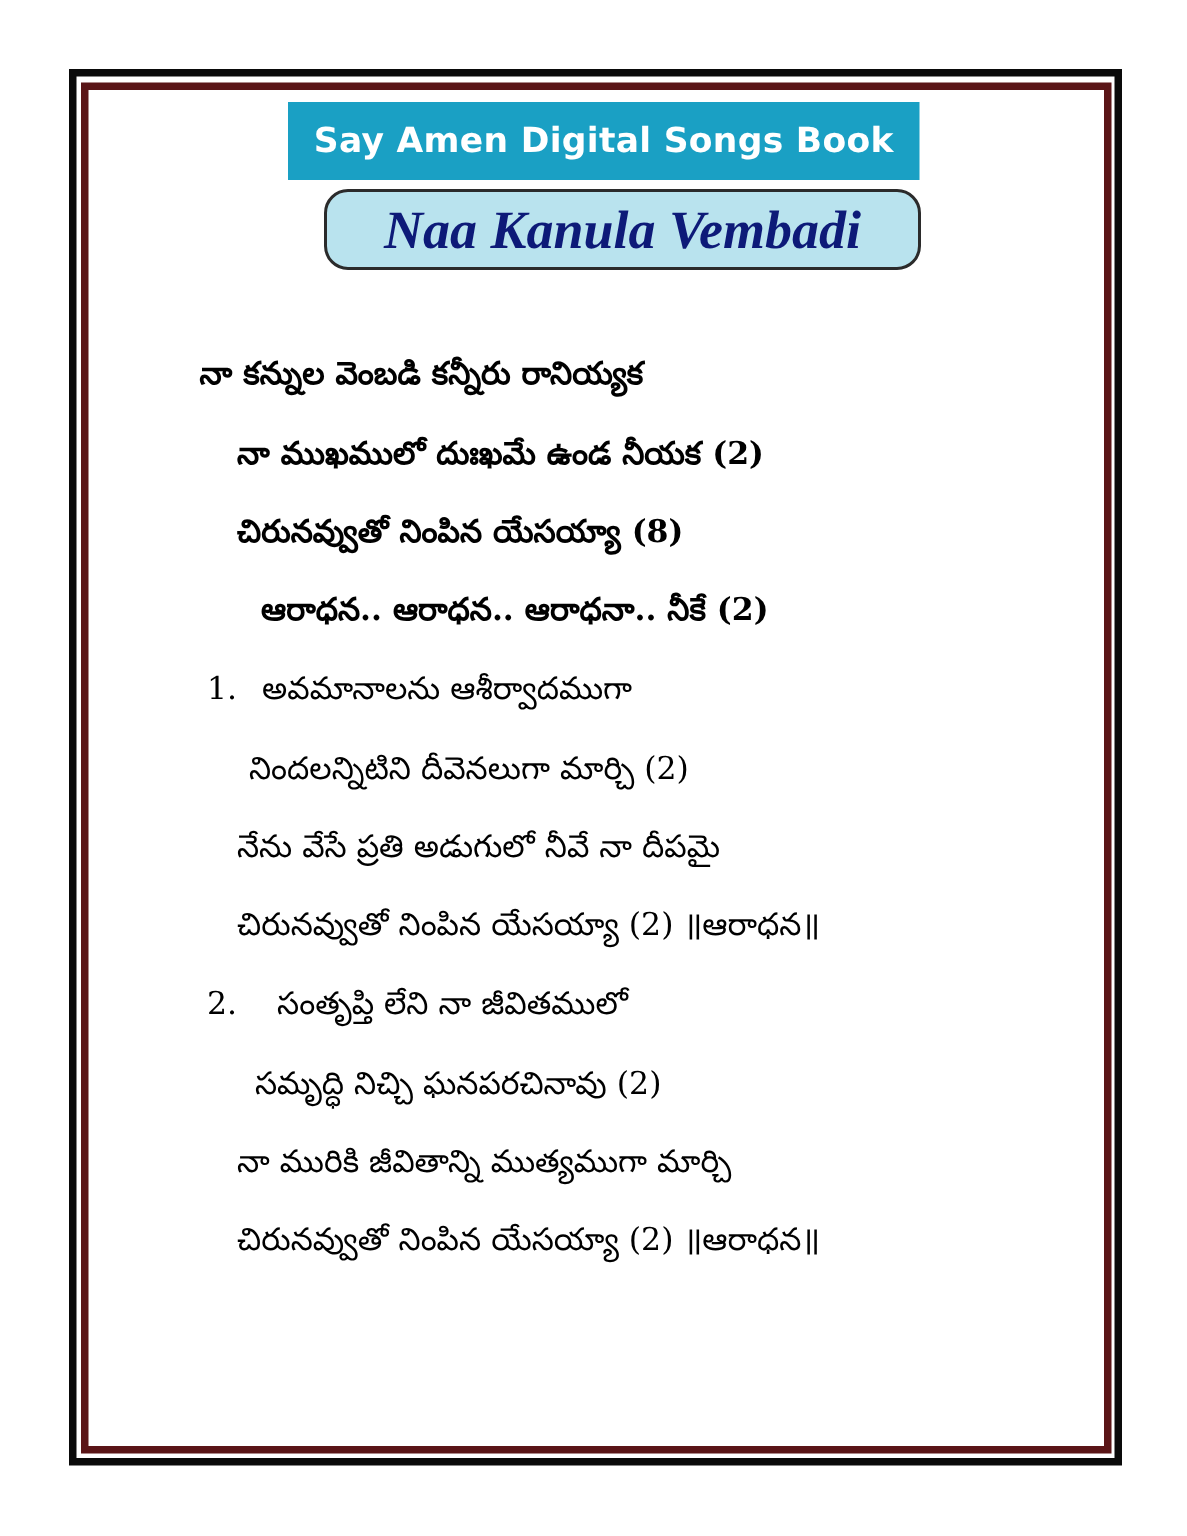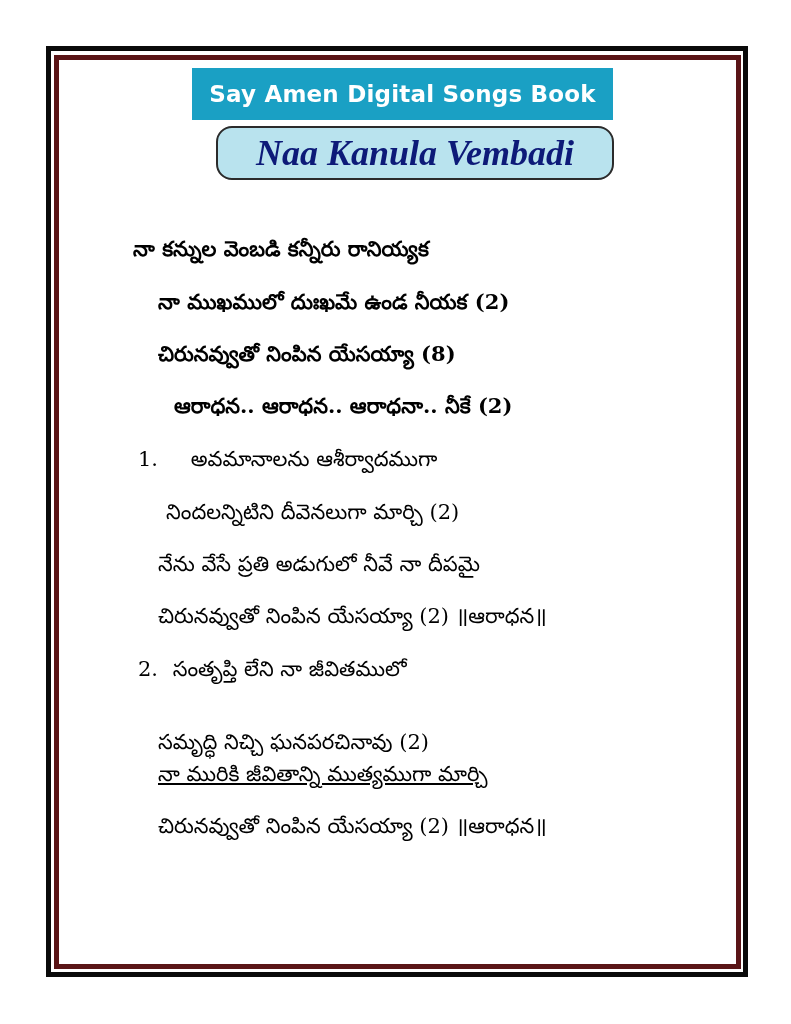--- a/index.html
+++ b/index.html
@@ -26,26 +26,26 @@
 <div class="title-pill">Naa Kanula Vembadi</div>
 
 <div class="lyrics">
   <div class="line bold" style="left:133px; top:234px;">నా కన్నుల వెంబడి కన్నీరు రానియ్యక</div>
   <div class="line bold" style="left:158px; top:287px;">నా ముఖములో దుఃఖమే ఉండ నీయక (2)</div>
   <div class="line bold" style="left:158px; top:339px;">చిరునవ్వుతో నింపిన యేసయ్యా (8)</div>
   <div class="line bold" style="left:158px; top:391px;margin-left:16px;">ఆరాధన.. ఆరాధన.. ఆరాధనా.. నీకే (2)</div>
 
   <div class="line" style="left:138px; top:444px;">
     <span class="num">1.</span>
-    <span style="margin-left:26px;">అవమానాలను ఆశీర్వాదముగా</span>
+    <span style="margin-left:10px;">అవమానాలను ఆశీర్వాదముగా</span>
   </div>
   <div class="line" style="left:166px; top:497px;">నిందలన్నిటిని దీవెనలుగా మార్చి (2)</div>
   <div class="line" style="left:158px; top:549px;">నేను వేసే ప్రతి అడుగులో నీవే నా దీపమై</div>
   <div class="line" style="left:158px; top:601px;">చిరునవ్వుతో నింపిన యేసయ్యా (2) ॥ఆరాధన॥</div>
 
   <div class="line" style="left:138px; top:654px;">
     <span class="num">2.</span>
-    <span style="margin-left:8px;">సంతృప్తి లేని నా జీవితములో</span>
+    <span style="margin-left:20px;">సంతృప్తి లేని నా జీవితములో</span>
   </div>
-  <div class="line" style="left:158px; top:707px;margin-top:20px;">సమృద్ధి నిచ్చి ఘనపరచినావు (2)</div>
-  <div class="line" style="left:158px; top:759px;text-decoration:underline;">నా మురికి జీవితాన్ని ముత్యముగా మార్చి</div>
+  <div class="line" style="left:170px; top:707px;">సమృద్ధి నిచ్చి ఘనపరచినావు (2)</div>
+  <div class="line" style="left:158px; top:759px;">నా మురికి జీవితాన్ని ముత్యముగా మార్చి</div>
   <div class="line" style="left:158px; top:811px;">చిరునవ్వుతో నింపిన యేసయ్యా (2) ॥ఆరాధన॥</div>
 </div>
 
 </body></html>

